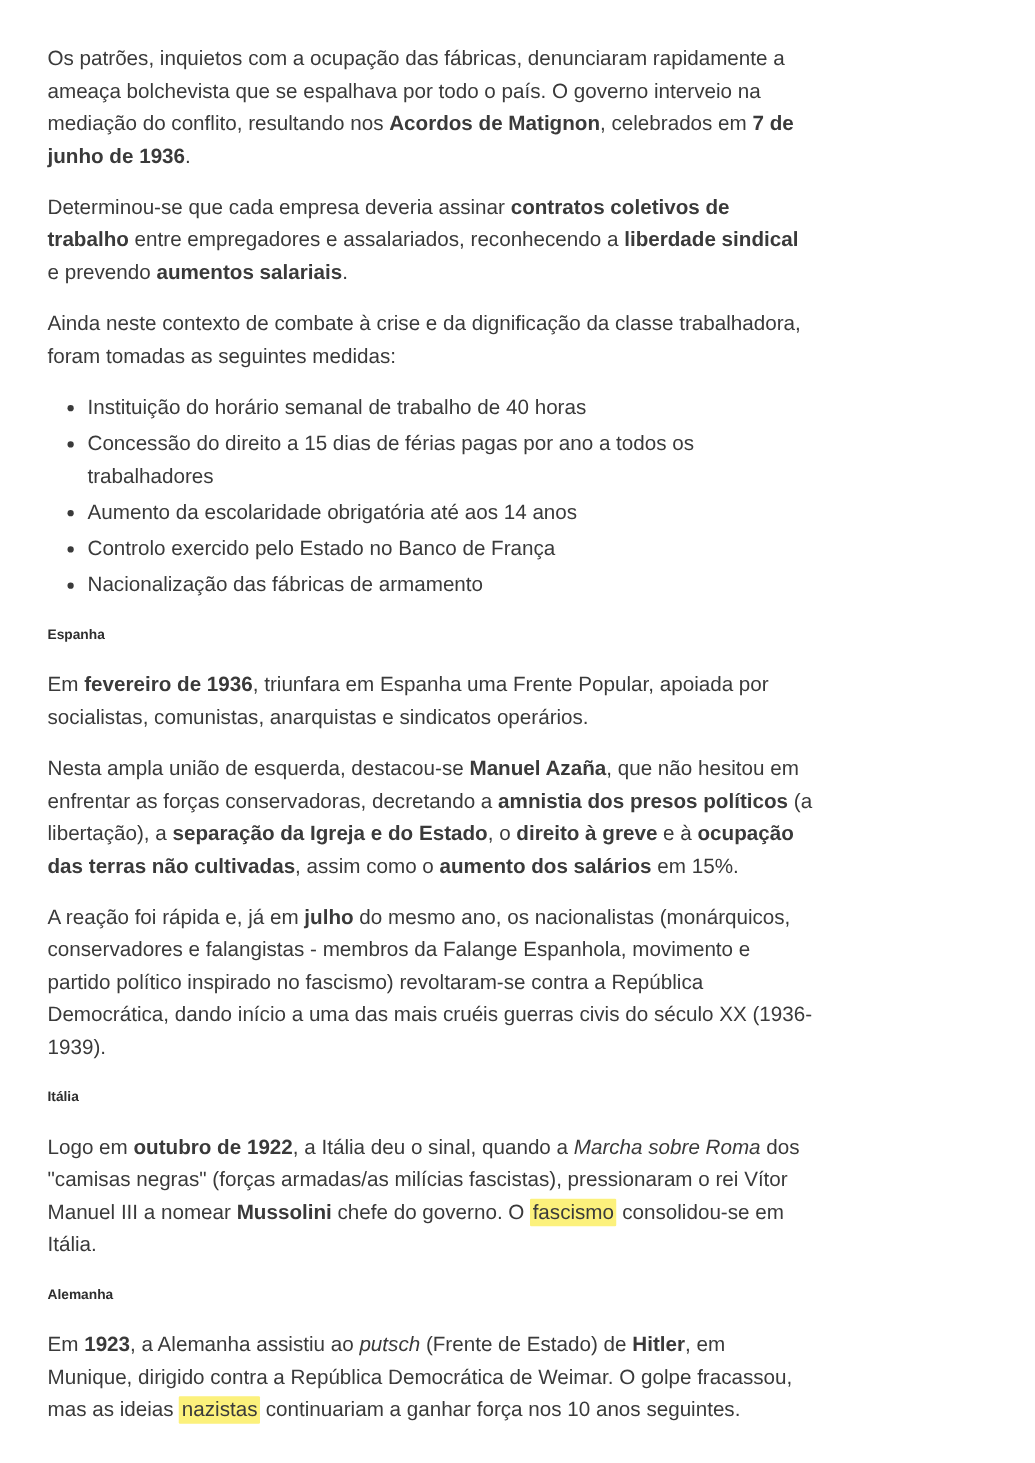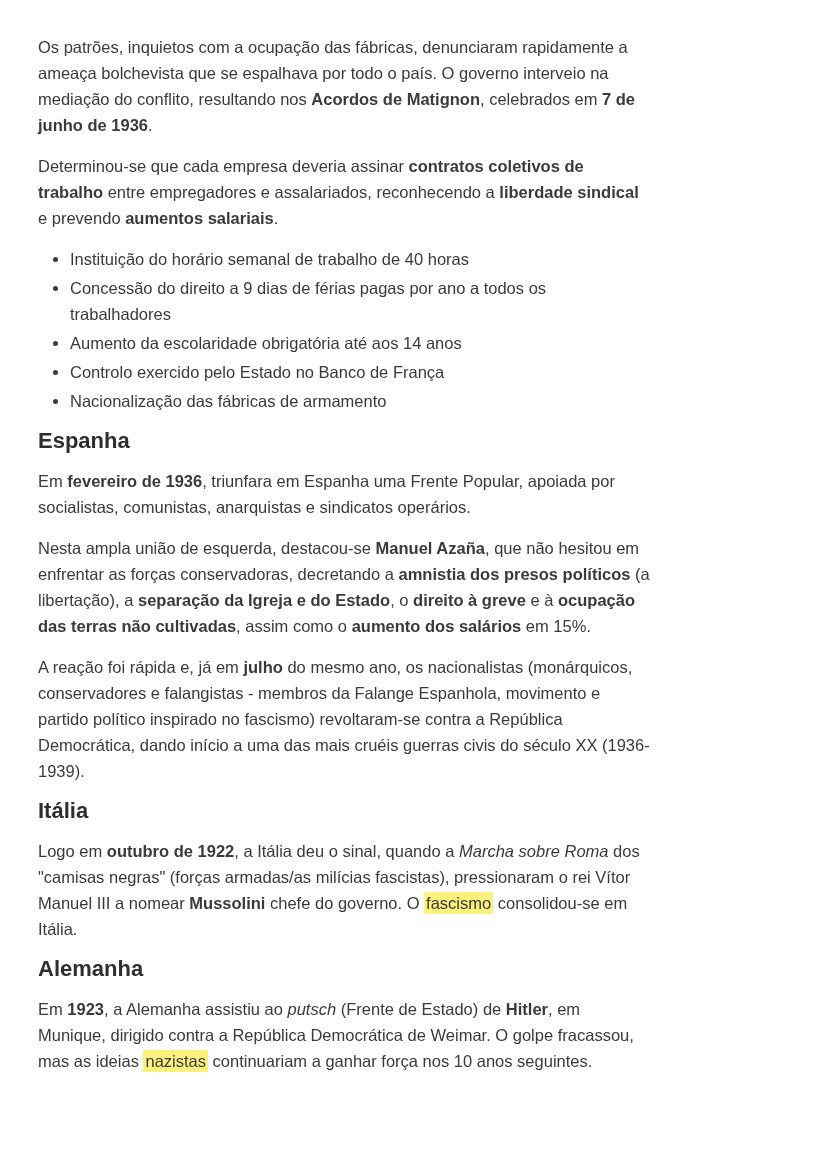--- a/index.html
+++ b/index.html
@@ -25,21 +25,21 @@
   }
   .doc h2 {
     margin: 24px 0 14px 0;
     font-size: 23px;
     line-height: 30px;
     font-weight: 700;
     color: var(--heading-color, #2e2e2e);
   }
   .doc h3 {
     margin: 12px 0 15px 0;
-    font-size: 22px;
+    font-size: 11px;
     line-height: 24px;
     font-weight: 700;
     color: var(--heading-color, #2e2e2e);
   }
   .doc ul {
     margin: 2px 0 15px 0;
     padding-left: 32px;
     list-style: disc outside;
   }
   .doc li {
@@ -54,23 +54,24 @@
     border-radius: 1px;
   }
 </style>
 </head>
 <body>
 
 <div class="page" style="--page-bg: #ffffff; --text-color: #3a3a3a; --heading-color: #2e2e2e; --hl-color: #fcf17c;">
   <div class="doc">
       <p><span>Os patrões, inquietos com a ocupação das fábricas, denunciaram rapidamente a ameaça bolchevista que se espalhava por todo o país. O governo interveio na mediação do conflito, resultando nos </span><strong>Acordos de Matignon</strong><span>, celebrados em </span><strong>7 de junho de 1936</strong><span>.</span></p>
       <p><span>Determinou-se que cada empresa deveria assinar </span><strong>contratos coletivos de trabalho</strong><span> entre empregadores e assalariados, reconhecendo a </span><strong>liberdade sindical</strong><span> e prevendo </span><strong>aumentos salariais</strong><span>.</span></p>
+      <p><span>Ainda neste contexto de combate à crise e da dignificação da classe trabalhadora, foram tomadas as seguintes medidas:</span></p>
       <ul>
         <li><span>Instituição do horário semanal de trabalho de 40 horas</span></li>
-        <li><span>Concessão do direito a 9 dias de férias pagas por ano a todos os trabalhadores</span></li>
+        <li><span>Concessão do direito a 15 dias de férias pagas por ano a todos os trabalhadores</span></li>
         <li><span>Aumento da escolaridade obrigatória até aos 14 anos</span></li>
         <li><span>Controlo exercido pelo Estado no Banco de França</span></li>
         <li><span>Nacionalização das fábricas de armamento</span></li>
       </ul>
       <h3>Espanha</h3>
       <p><span>Em </span><strong>fevereiro de 1936</strong><span>, triunfara em Espanha uma Frente Popular, apoiada por socialistas, comunistas, anarquistas e sindicatos operários.</span></p>
       <p><span>Nesta ampla união de esquerda, destacou-se </span><strong>Manuel Azaña</strong><span>, que não hesitou em enfrentar as forças conservadoras, decretando a </span><strong>amnistia dos presos políticos</strong><span> (a libertação), a </span><strong>separação da Igreja e do Estado</strong><span>, o </span><strong>direito à greve</strong><span> e à </span><strong>ocupação das terras não cultivadas</strong><span>, assim como o </span><strong>aumento dos salários</strong><span> em 15%.</span></p>
       <p><span>A reação foi rápida e, já em </span><strong>julho</strong><span> do mesmo ano, os nacionalistas (monárquicos, conservadores e falangistas - membros da Falange Espanhola, movimento e partido político inspirado no fascismo) revoltaram-se contra a República Democrática, dando início a uma das mais cruéis guerras civis do século XX (1936-1939).</span></p>
       <h3>Itália</h3>
       <p><span>Logo em </span><strong>outubro de 1922</strong><span>, a Itália deu o sinal, quando a </span><em>Marcha sobre Roma</em><span> dos "camisas negras" (forças armadas/as milícias fascistas), pressionaram o rei Vítor Manuel III a nomear </span><strong>Mussolini</strong><span> chefe do governo. O </span><span class="hl">fascismo</span><span> consolidou-se em Itália.</span></p>

